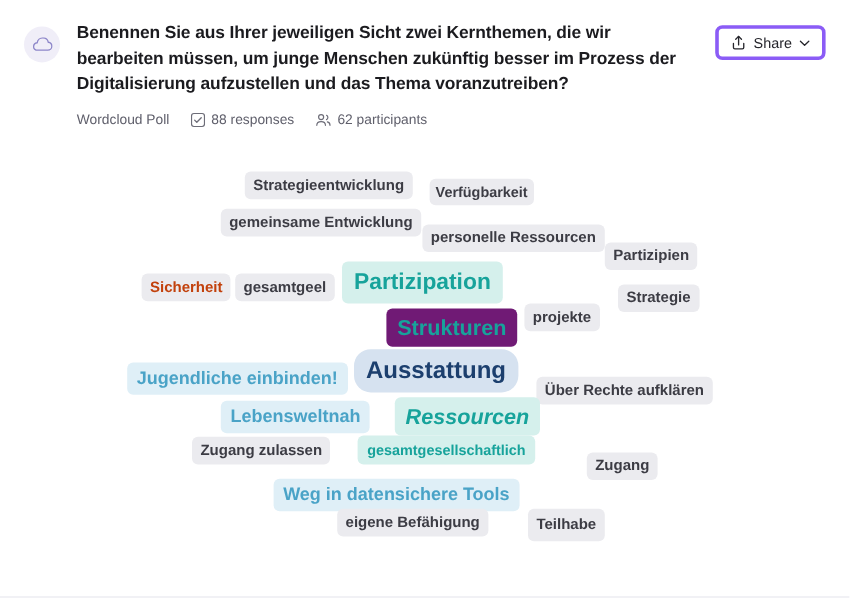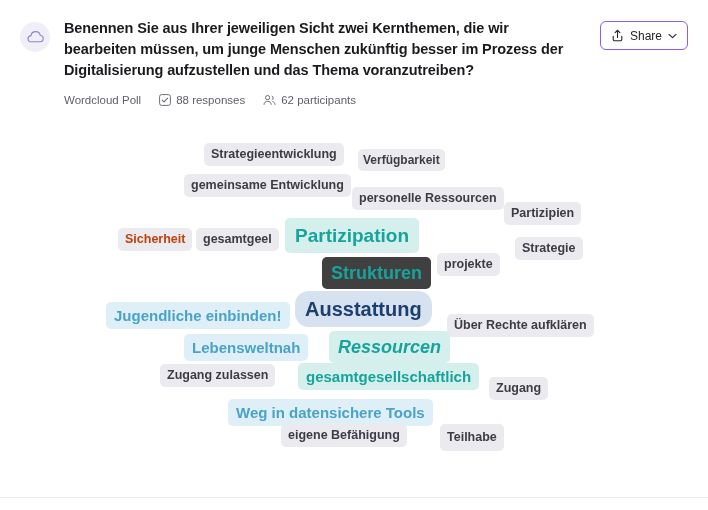--- a/index.html
+++ b/index.html
@@ -62,21 +62,21 @@
   
   .share-btn {
     position: absolute;
     top: 21px;
     right: 20px;
     height: 29px;
     display: flex;
     align-items: center;
     gap: 6px;
     padding: 0 10px;
-    border: 1px solid #8b5cf6;
+    border: 3px solid #8b5cf6;
     border-radius: 6px;
     background: #fff;
     font-size: 12px;
     color: #26262c;
     cursor: pointer;
   }
   .share-btn svg { display: block; }
 
   
   .cloud {
@@ -165,29 +165,29 @@
   <div class="cloud" id="cloud">
       <div class="word" style="left: 204px; top: 19px; font-size: 12.5px; color: rgb(60, 60, 68); background: rgb(235, 235, 239); padding: 5px 7px;">Strategieentwicklung</div>
       <div class="word" style="left: 358px; top: 25px; font-size: 12px; color: rgb(60, 60, 68); background: rgb(235, 235, 239); padding: 5px 5px;">Verfügbarkeit</div>
       <div class="word" style="left: 184px; top: 50px; font-size: 12.5px; color: rgb(60, 60, 68); background: rgb(235, 235, 239); padding: 5px 7px;">gemeinsame Entwicklung</div>
       <div class="word" style="left: 352px; top: 63px; font-size: 12.5px; color: rgb(60, 60, 68); background: rgb(235, 235, 239); padding: 5px 7px;">personelle Ressourcen</div>
       <div class="word" style="left: 504px; top: 78px; font-size: 12.5px; color: rgb(60, 60, 68); background: rgb(235, 235, 239); padding: 5px 7px;">Partizipien</div>
       <div class="word" style="left: 285px; top: 94px; font-size: 19px; color: rgb(23, 163, 155); background: rgb(213, 240, 236); padding: 8px 10px;">Partizipation</div>
       <div class="word" style="left: 118px; top: 104px; font-size: 12.5px; color: #c2410c; background: rgb(235, 235, 239); padding: 5px 7px;">Sicherheit</div>
       <div class="word" style="left: 196px; top: 104px; font-size: 12.5px; color: rgb(60, 60, 68); background: rgb(235, 235, 239); padding: 5px 7px;">gesamtgeel</div>
       <div class="word" style="left: 515px; top: 113px; font-size: 12.5px; color: rgb(60, 60, 68); background: rgb(235, 235, 239); padding: 5px 7px;">Strategie</div>
-      <div class="word" style="left: 322px; top: 133px; font-size: 18px; color: rgb(23, 163, 155); background: #404040; padding: 7px 9px;">Strukturen</div>
+      <div class="word" style="left: 322px; top: 133px; font-size: 18px; color: rgb(23, 163, 155); background: #701a75; padding: 7px 9px;">Strukturen</div>
       <div class="word" style="left: 437px; top: 129px; font-size: 12.5px; color: rgb(60, 60, 68); background: rgb(235, 235, 239); padding: 5px 7px;">projekte</div>
       <div class="word" style="left: 106px; top: 178px; font-size: 15px; color: rgb(74, 163, 199); background: rgb(223, 239, 247); padding: 6px 8px;">Jugendliche einbinden!</div>
       <div class="word" style="left: 295px; top: 167px; font-size: 20px; color: rgb(28, 63, 110); background: rgb(214, 226, 240); padding: 8px 10px; border-radius: 14px;">Ausstattung</div>
       <div class="word" style="left: 447px; top: 190px; font-size: 12.5px; color: rgb(60, 60, 68); background: rgb(235, 235, 239); padding: 5px 7px;">Über Rechte aufklären</div>
       <div class="word" style="left: 184px; top: 210px; font-size: 15px; color: rgb(74, 163, 199); background: rgb(223, 239, 247); padding: 6px 8px;">Lebensweltnah</div>
       <div class="word" style="left: 329px; top: 207px; font-size: 18px; color: rgb(23, 163, 155); background: rgb(213, 240, 236); padding: 7px 9px; font-style: italic;">Ressourcen</div>
       <div class="word" style="left: 160px; top: 240px; font-size: 12.5px; color: rgb(60, 60, 68); background: rgb(235, 235, 239); padding: 5px 7px;">Zugang zulassen</div>
-      <div class="word" style="left: 298px; top: 239px; font-size: 15px; color: rgb(23, 163, 155); background: rgb(213, 240, 236); padding: 6px 8px;">gesamtgesellschaftlich</div>
+      <div class="word" style="left: 298px; top: 239px; font-size: 12px; color: rgb(23, 163, 155); background: rgb(213, 240, 236); padding: 6px 8px;">gesamtgesellschaftlich</div>
       <div class="word" style="left: 489px; top: 253px; font-size: 12.5px; color: rgb(60, 60, 68); background: rgb(235, 235, 239); padding: 5px 7px;">Zugang</div>
       <div class="word" style="left: 228px; top: 275px; font-size: 15px; color: rgb(74, 163, 199); background: rgb(223, 239, 247); padding: 6px 8px;">Weg in datensichere Tools</div>
       <div class="word" style="left: 281px; top: 300px; font-size: 12.5px; color: rgb(60, 60, 68); background: rgb(235, 235, 239); padding: 5px 7px;">eigene Befähigung</div>
       <div class="word" style="left: 440px; top: 300px; font-size: 12.5px; color: rgb(60, 60, 68); background: rgb(235, 235, 239); padding: 7px 7px;">Teilhabe</div>
     </div>
 
   <div class="footer-rule"></div>
 </div>
 
 </body></html>

